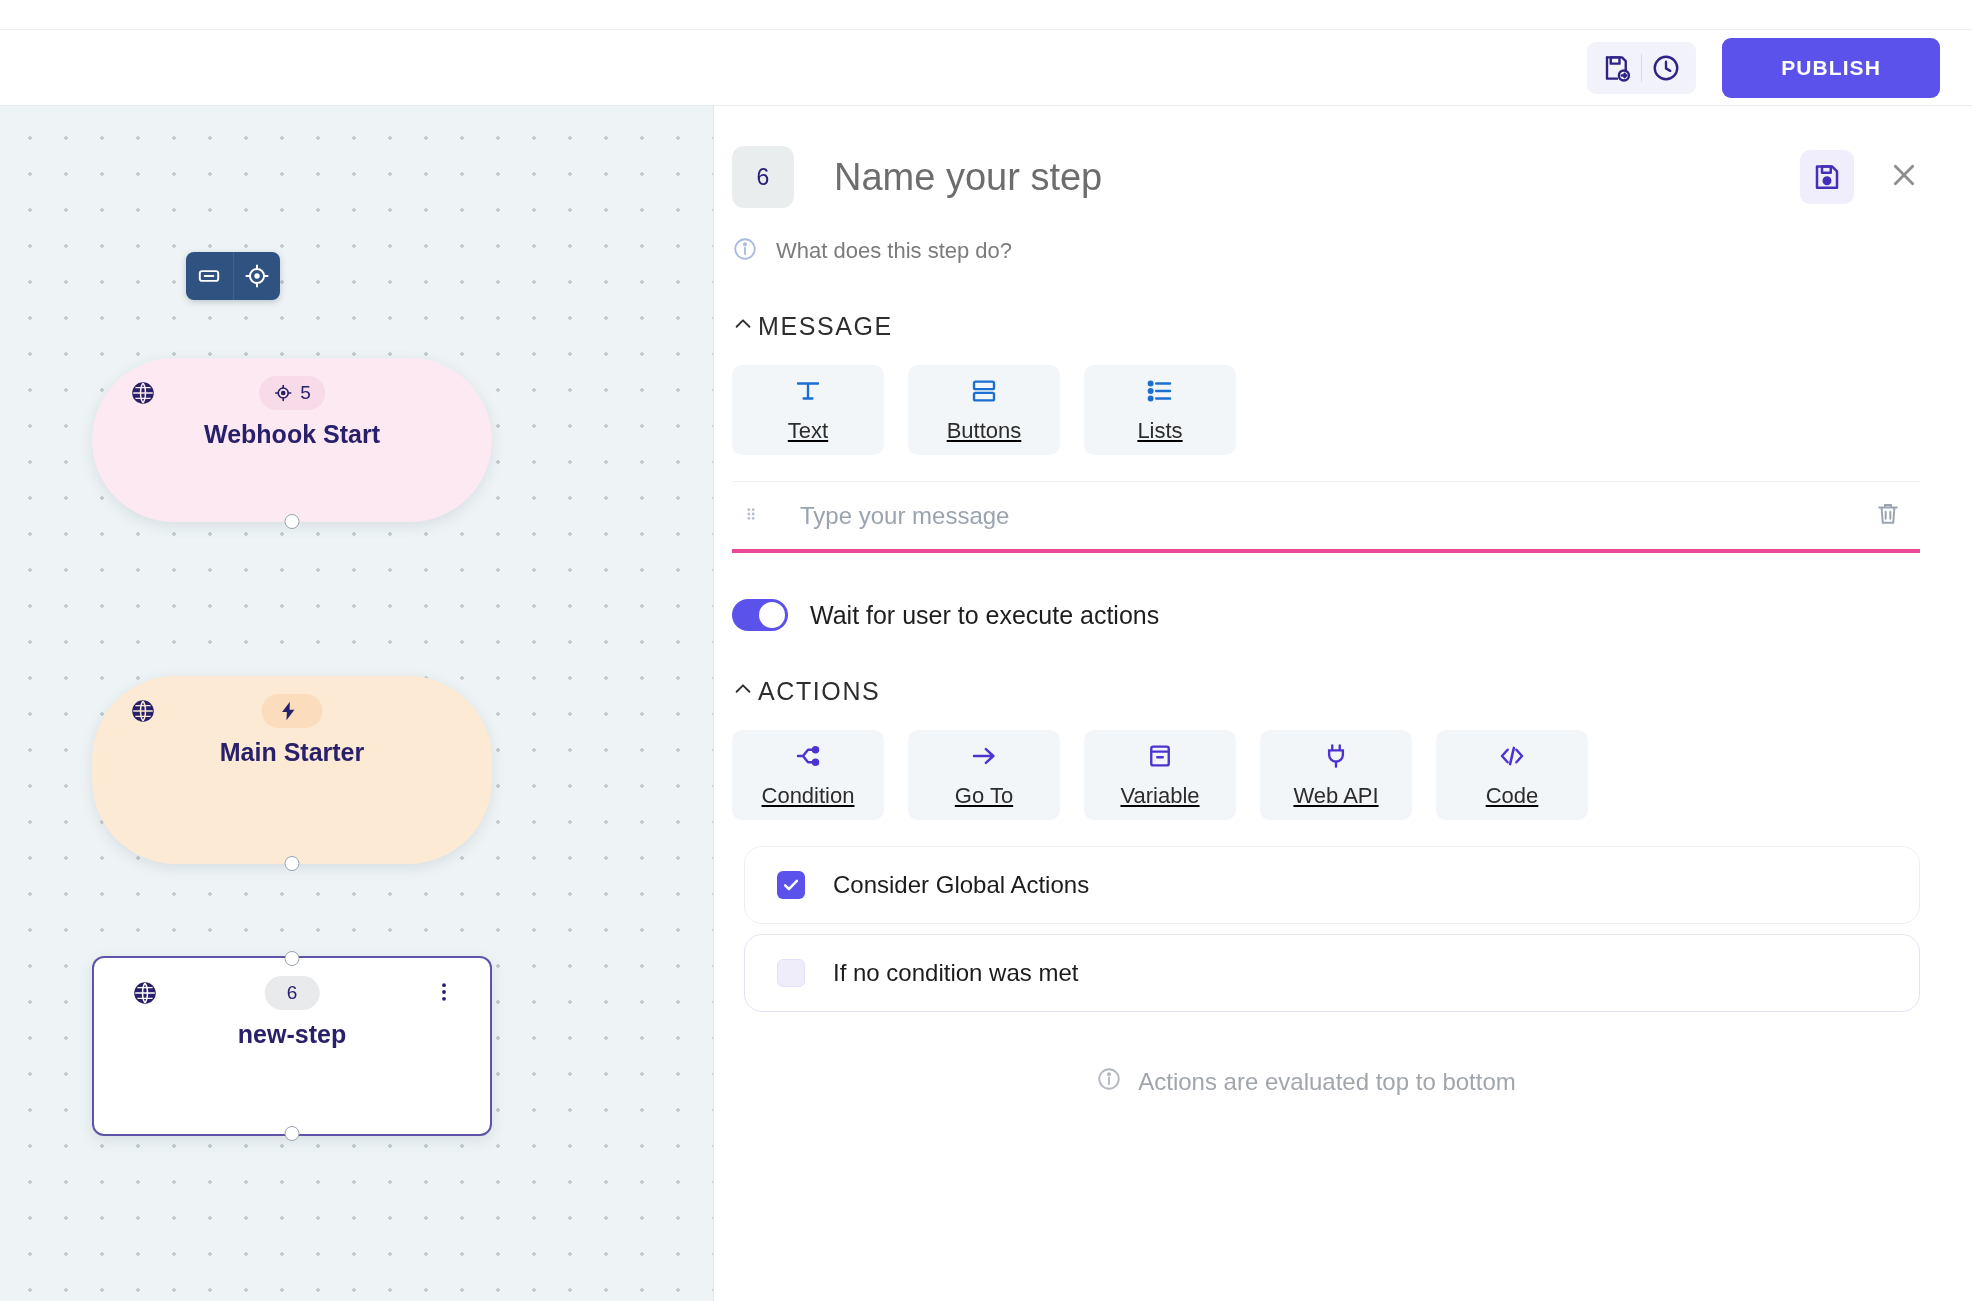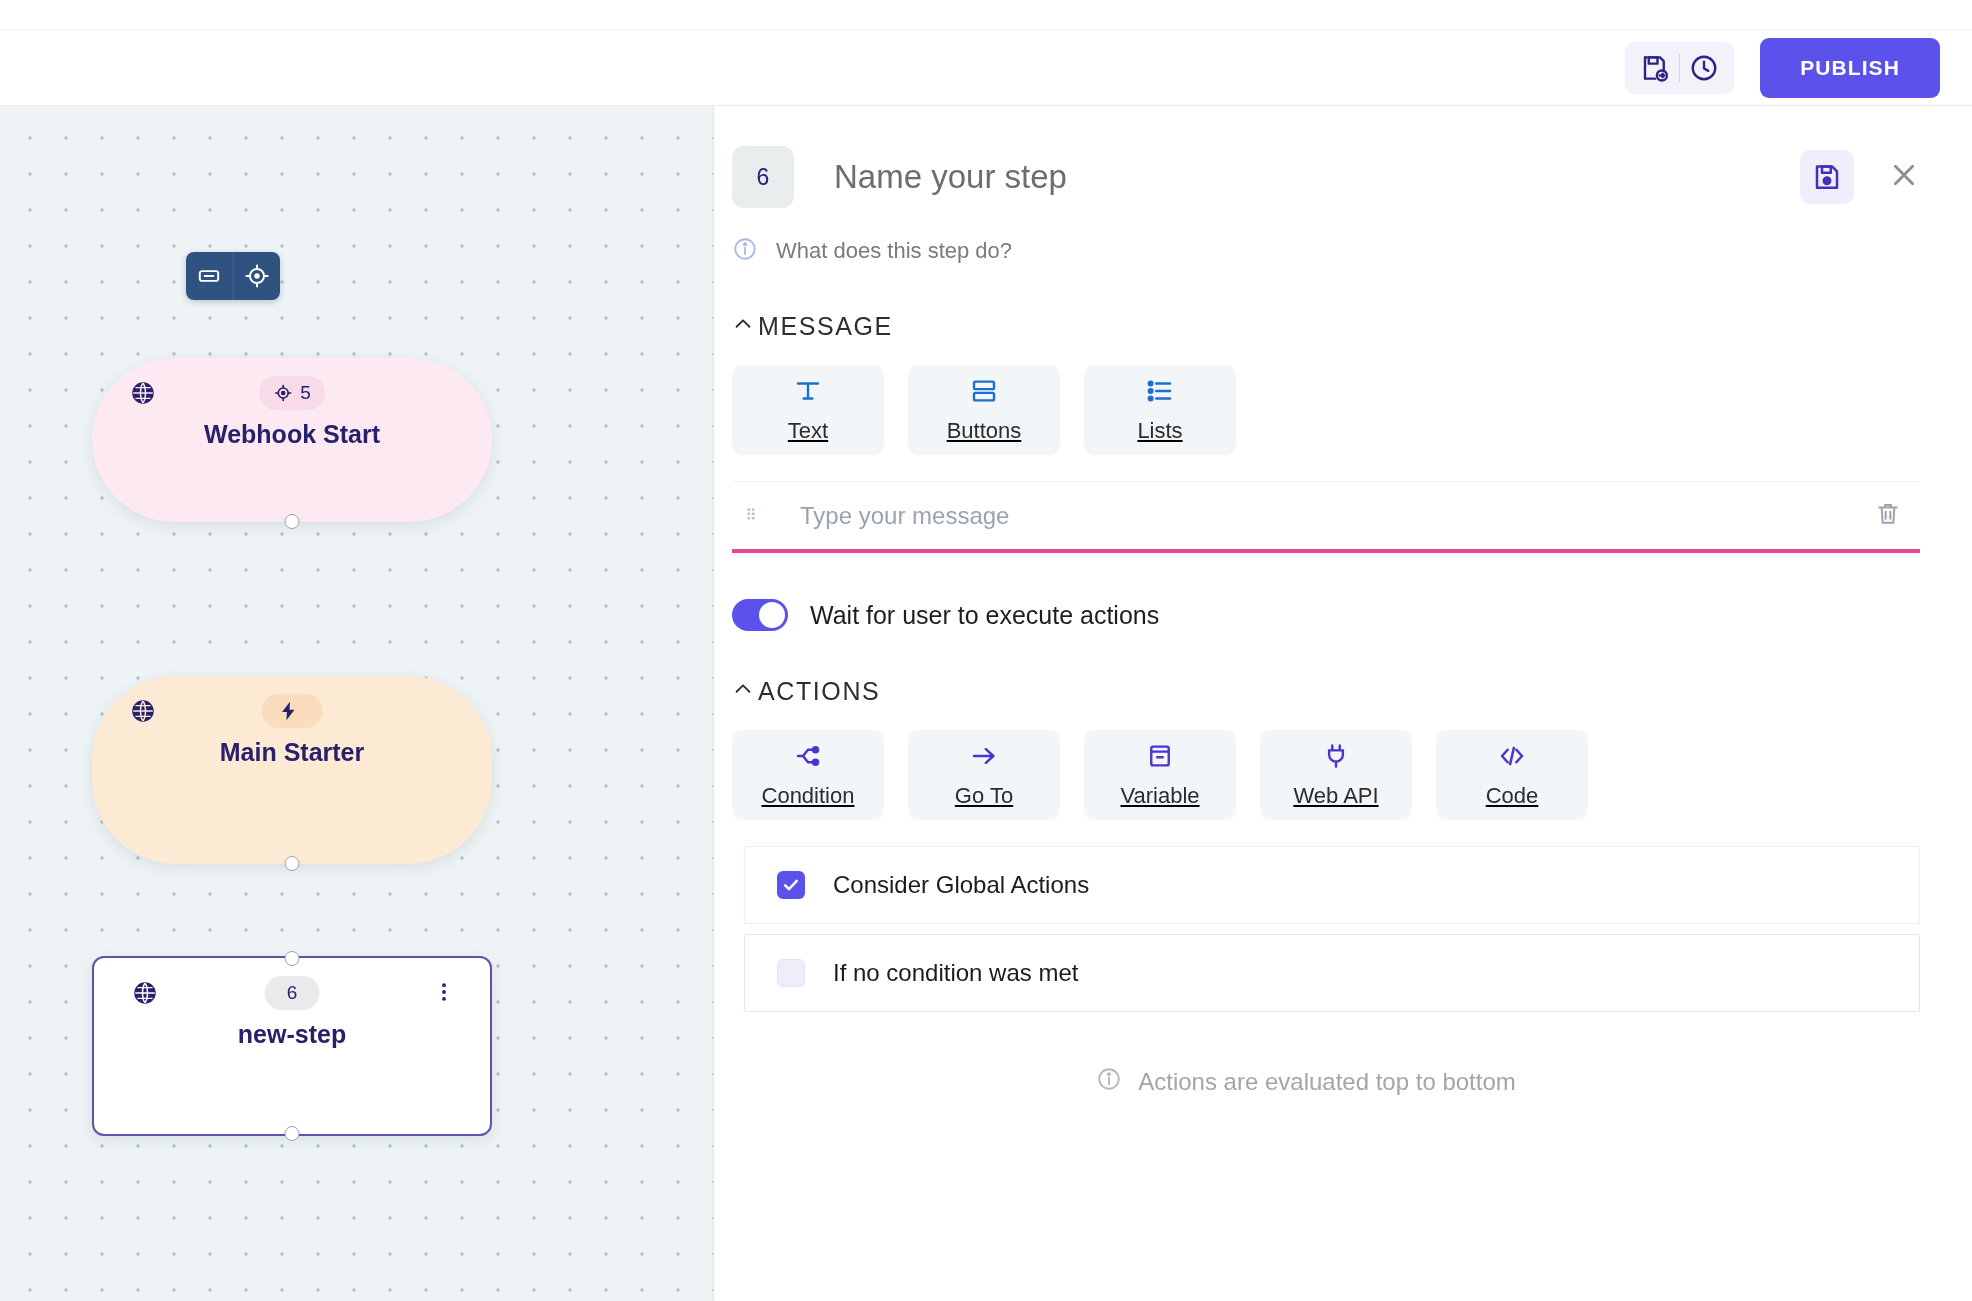--- a/index.html
+++ b/index.html
@@ -25,21 +25,21 @@
   }
   .icon-btn {
     width: 48px; height: 44px;
     display: flex; align-items: center; justify-content: center;
     cursor: pointer;
   }
   .icon-divider { width: 1px; height: 28px; background: #d7d9e6; }
   .publish-btn {
     background: #5b52ec; color: #ffffff;
     border: none; border-radius: 9px;
-    height: 60px; padding: 0 40px;
+    height: 60px; padding: 0 59px;
     font-size: 21px; font-weight: 700; letter-spacing: 1.1px;
     font-family: "Liberation Sans", sans-serif;
     cursor: pointer;
   }
 
   
   .body-wrap { display: flex; height: 1195px; }
 
   
   .canvas {
@@ -108,21 +108,21 @@
     display: flex; align-items: center;
     padding: 40px 0 0 0; margin-left: 18px;
   }
   .step-num {
     width: 62px; height: 62px; border-radius: 12px;
     background: #e9edee; color: #2b2076;
     display: flex; align-items: center; justify-content: center;
     font-size: 23px; font-weight: 500; flex: none;
   }
   .step-name {
-    font-size: 33px; color: #6d6d6d; margin-left: 40px; flex: 1;
+    font-size: 38px; color: #6d6d6d; margin-left: 40px; flex: 1;
     font-weight: 400;
   }
   .head-save {
     width: 54px; height: 54px; border-radius: 10px; background: #f0eefc;
     display: flex; align-items: center; justify-content: center; cursor: pointer;
     flex: none;
   }
   .head-close { margin-left: 34px; cursor: pointer; flex: none; }
 
   .sub-row {
@@ -161,21 +161,21 @@
     position: relative; cursor: pointer; flex: none;
   }
   .toggle .knob {
     position: absolute; right: 3px; top: 3px;
     width: 26px; height: 26px; border-radius: 50%; background: #ffffff;
   }
   .toggle-label { font-size: 25px; color: #1e1e1e; }
 
   .check-row {
     margin: 0 0 0 30px; height: 78px;
-    border: 1px solid #eceef5; border-radius: 2px;
+    border: 1px solid #eceef5; border-radius: 18px;
     display: flex; align-items: center; gap: 28px;
     padding-left: 32px; background: #ffffff;
   }
   .check-row.first { margin-top: 26px; }
   .check-row.second { margin-top: 10px; border-color: #e6e2f6; }
   .cbox {
     width: 28px; height: 28px; border-radius: 6px; flex: none;
     display: flex; align-items: center; justify-content: center; cursor: pointer;
   }
   .cbox.on { background: #5b52ec; }

